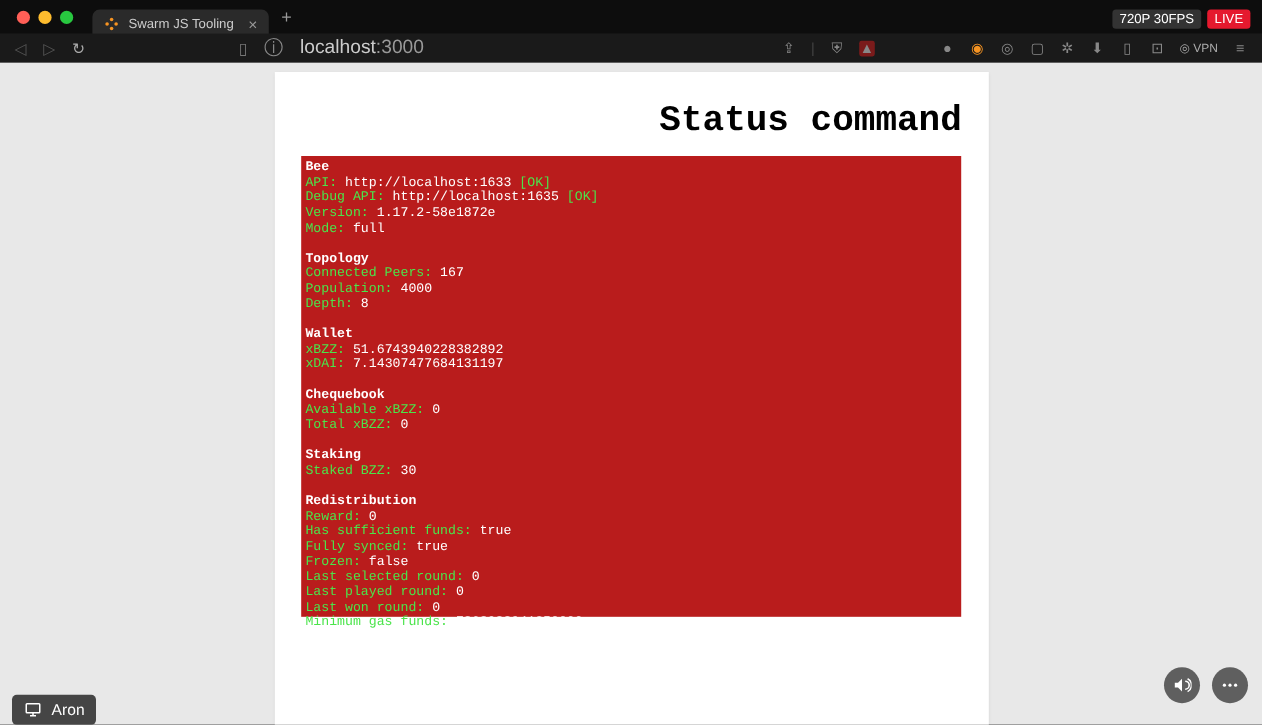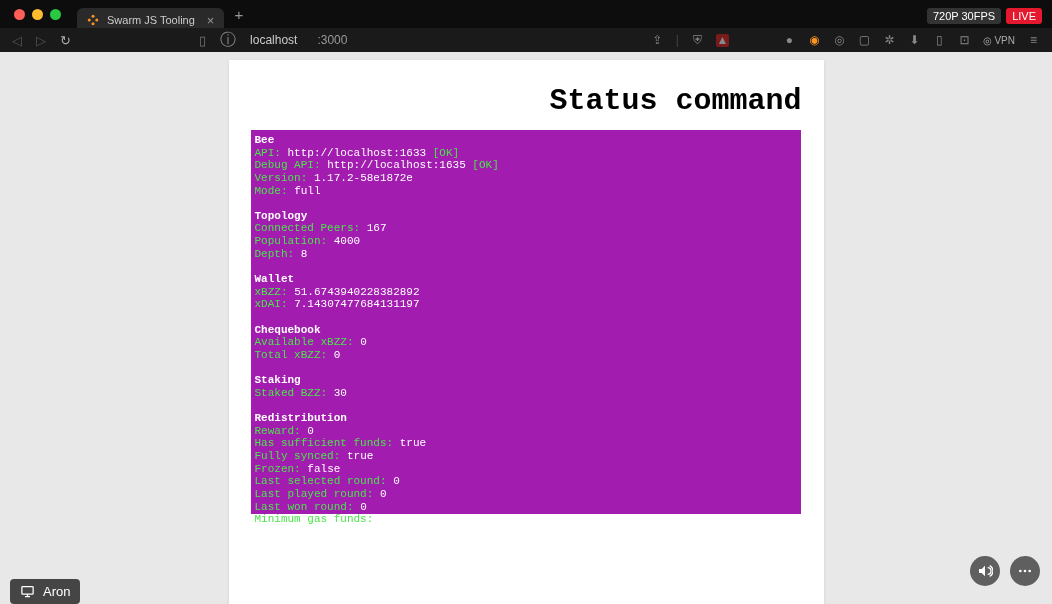--- a/index.html
+++ b/index.html
@@ -52,23 +52,23 @@
   padding: 0 12px;
   gap: 14px;
   background: #1a1a1a;
 }
 .nav-btn { color: #555; font-size: 13px; }
 .nav-btn.active { color: #aaa; }
 .url-field {
   flex: 1;
   display: flex;
   align-items: center;
-  gap: 20px;
+  gap: 0;
   color: #999;
-  font-size: 12px;
+  font-size: 16px;
 }
 .url-host { color: #ccc; }
 .toolbar-icons { display: flex; gap: 12px; align-items: center; color: #888; font-size: 12px; }
 .toolbar-icon { width: 13px; height: 13px; display: inline-flex; align-items: center; justify-content: center; }
 .vpn-badge { font-size: 10px; color: #aaa; }
 
 .content-viewport {
   background: #e8e8e8;
   height: 552px;
   display: flex;
@@ -83,21 +83,21 @@
 }
 .page-title {
   font-family: "Courier New", monospace;
   font-size: 30px;
   font-weight: bold;
   color: #000;
   margin-bottom: 12px;
   text-align: right;
 }
 .terminal {
-  background: #a21caf;
+  background: #b91c1c;
   color: #fff;
   font-family: "Courier New", monospace;
   font-size: 11px;
   line-height: 1.15;
   padding: 4px 4px;
   width: 550px;
   height: 384px;
 }
 .sec-title { color: #fff; font-weight: bold; }
 .key { color: #4be44b; }

